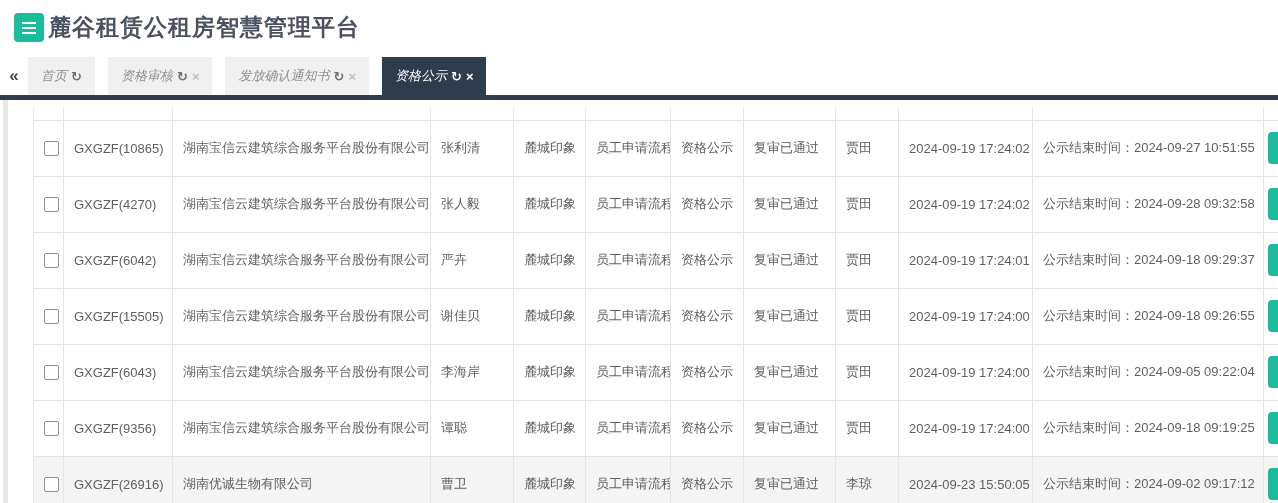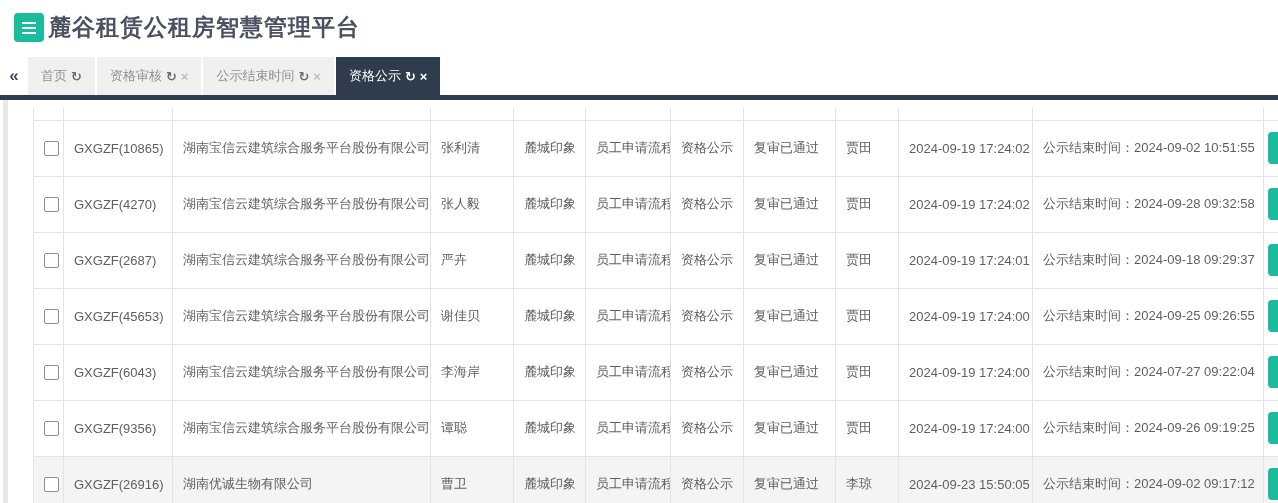--- a/index.html
+++ b/index.html
@@ -12,21 +12,21 @@
   .menu-btn { width:30px; height:29px; margin-left:14px; background:#1abc9c; border:none; border-radius:4px;
     display:flex; align-items:center; justify-content:center; cursor:pointer; }
   .menu-glyph { width:14px; height:2px; background:#fff; position:relative; display:block; }
   .menu-glyph::before, .menu-glyph::after { content:""; position:absolute; left:0; width:14px; height:2px; background:#fff; }
   .menu-glyph::before { top:-5px; } .menu-glyph::after { top:5px; }
   .app-title { margin-left:4px; font-size:23px; font-weight:bold; color:#4a5160; letter-spacing:1px; }
 
   
   .tab-bar { position:absolute; left:0; top:55px; width:100%; height:40px; background:#fff; display:flex; align-items:flex-end; }
   .tab-collapse { width:28px; height:38px; background:#fff; border:none; color:#3c4b5d; font-size:17px; font-weight:bold; cursor:pointer; }
-  .tab-strip { display:flex; gap:2px; height:38px; }
+  .tab-strip { display:flex; gap:13px; height:38px;font-style:italic; }
   .tab { display:flex; align-items:center; gap:4px; padding:0 13px; height:38px; background:#f0f0f0;
     color:#8f8f8f; font-size:13px; cursor:pointer; white-space:nowrap; }
   .tab .refresh { font-size:13px; font-weight:bold; color:#6d6d6d; }
   .tab .close { font-size:13px; font-weight:bold; color:#bdbdbd; }
   .tab.active { background:#2e3c4e; color:#fff; }
   .tab.active .refresh, .tab.active .close { color:#fff; }
   .tab-underline { position:absolute; left:0; top:95px; width:100%; height:5px; background:#2e3c4e; }
 
   
   .left-strip { position:absolute; left:3px; top:100px; width:5px; height:403px; background:#e7e7e7; }
@@ -64,21 +64,21 @@
     <span>首页</span>
     <span class="refresh">↻</span>
 
   </div>
         <div class="tab">
     <span>资格审核</span>
     <span class="refresh">↻</span>
     <span class="close">×</span>
   </div>
         <div class="tab">
-    <span>公示结束时间</span>
+    <span>发放确认通知书</span>
     <span class="refresh">↻</span>
     <span class="close">×</span>
   </div>
         <div class="tab active">
     <span>资格公示</span>
     <span class="refresh">↻</span>
     <span class="close">×</span>
   </div>
       </div>
   </div>
@@ -123,21 +123,21 @@
             </td>
     <td>GXGZF(10865)</td>
     <td>湖南宝信云建筑综合服务平台股份有限公司</td>
     <td>张利清</td>
     <td>麓城印象</td>
     <td>员工申请流程</td>
     <td>资格公示</td>
     <td>复审已通过</td>
     <td>贾田</td>
     <td>2024-09-19 17:24:02</td>
-    <td>公示结束时间：2024-09-02 10:51:55</td>
+    <td>公示结束时间：2024-09-27 10:51:55</td>
     <td class="col-action">
       <button class="action-btn"></button>
     </td>
   </tr>
           <tr class="data-row">
     <td>
               <input type="checkbox" class="row-check" style="">
             </td>
     <td>GXGZF(4270)</td>
     <td>湖南宝信云建筑综合服务平台股份有限公司</td>
@@ -150,84 +150,84 @@
     <td>2024-09-19 17:24:02</td>
     <td>公示结束时间：2024-09-28 09:32:58</td>
     <td class="col-action">
       <button class="action-btn"></button>
     </td>
   </tr>
           <tr class="data-row">
     <td>
               <input type="checkbox" class="row-check" style="">
             </td>
-    <td>GXGZF(2687)</td>
+    <td>GXGZF(6042)</td>
     <td>湖南宝信云建筑综合服务平台股份有限公司</td>
     <td>严卉</td>
     <td>麓城印象</td>
     <td>员工申请流程</td>
     <td>资格公示</td>
     <td>复审已通过</td>
     <td>贾田</td>
     <td>2024-09-19 17:24:01</td>
     <td>公示结束时间：2024-09-18 09:29:37</td>
     <td class="col-action">
       <button class="action-btn"></button>
     </td>
   </tr>
           <tr class="data-row">
     <td>
               <input type="checkbox" class="row-check" style="">
             </td>
-    <td>GXGZF(45653)</td>
+    <td>GXGZF(15505)</td>
     <td>湖南宝信云建筑综合服务平台股份有限公司</td>
     <td>谢佳贝</td>
     <td>麓城印象</td>
     <td>员工申请流程</td>
     <td>资格公示</td>
     <td>复审已通过</td>
     <td>贾田</td>
     <td>2024-09-19 17:24:00</td>
-    <td>公示结束时间：2024-09-25 09:26:55</td>
+    <td>公示结束时间：2024-09-18 09:26:55</td>
     <td class="col-action">
       <button class="action-btn"></button>
     </td>
   </tr>
           <tr class="data-row">
     <td>
               <input type="checkbox" class="row-check" style="">
             </td>
     <td>GXGZF(6043)</td>
     <td>湖南宝信云建筑综合服务平台股份有限公司</td>
     <td>李海岸</td>
     <td>麓城印象</td>
     <td>员工申请流程</td>
     <td>资格公示</td>
     <td>复审已通过</td>
     <td>贾田</td>
     <td>2024-09-19 17:24:00</td>
-    <td>公示结束时间：2024-07-27 09:22:04</td>
+    <td>公示结束时间：2024-09-05 09:22:04</td>
     <td class="col-action">
       <button class="action-btn"></button>
     </td>
   </tr>
           <tr class="data-row">
     <td>
               <input type="checkbox" class="row-check" style="">
             </td>
     <td>GXGZF(9356)</td>
     <td>湖南宝信云建筑综合服务平台股份有限公司</td>
     <td>谭聪</td>
     <td>麓城印象</td>
     <td>员工申请流程</td>
     <td>资格公示</td>
     <td>复审已通过</td>
     <td>贾田</td>
     <td>2024-09-19 17:24:00</td>
-    <td>公示结束时间：2024-09-26 09:19:25</td>
+    <td>公示结束时间：2024-09-18 09:19:25</td>
     <td class="col-action">
       <button class="action-btn"></button>
     </td>
   </tr>
           <tr class="data-row hl">
     <td>
               <input type="checkbox" class="row-check" style="">
             </td>
     <td>GXGZF(26916)</td>
     <td>湖南优诚生物有限公司</td>

